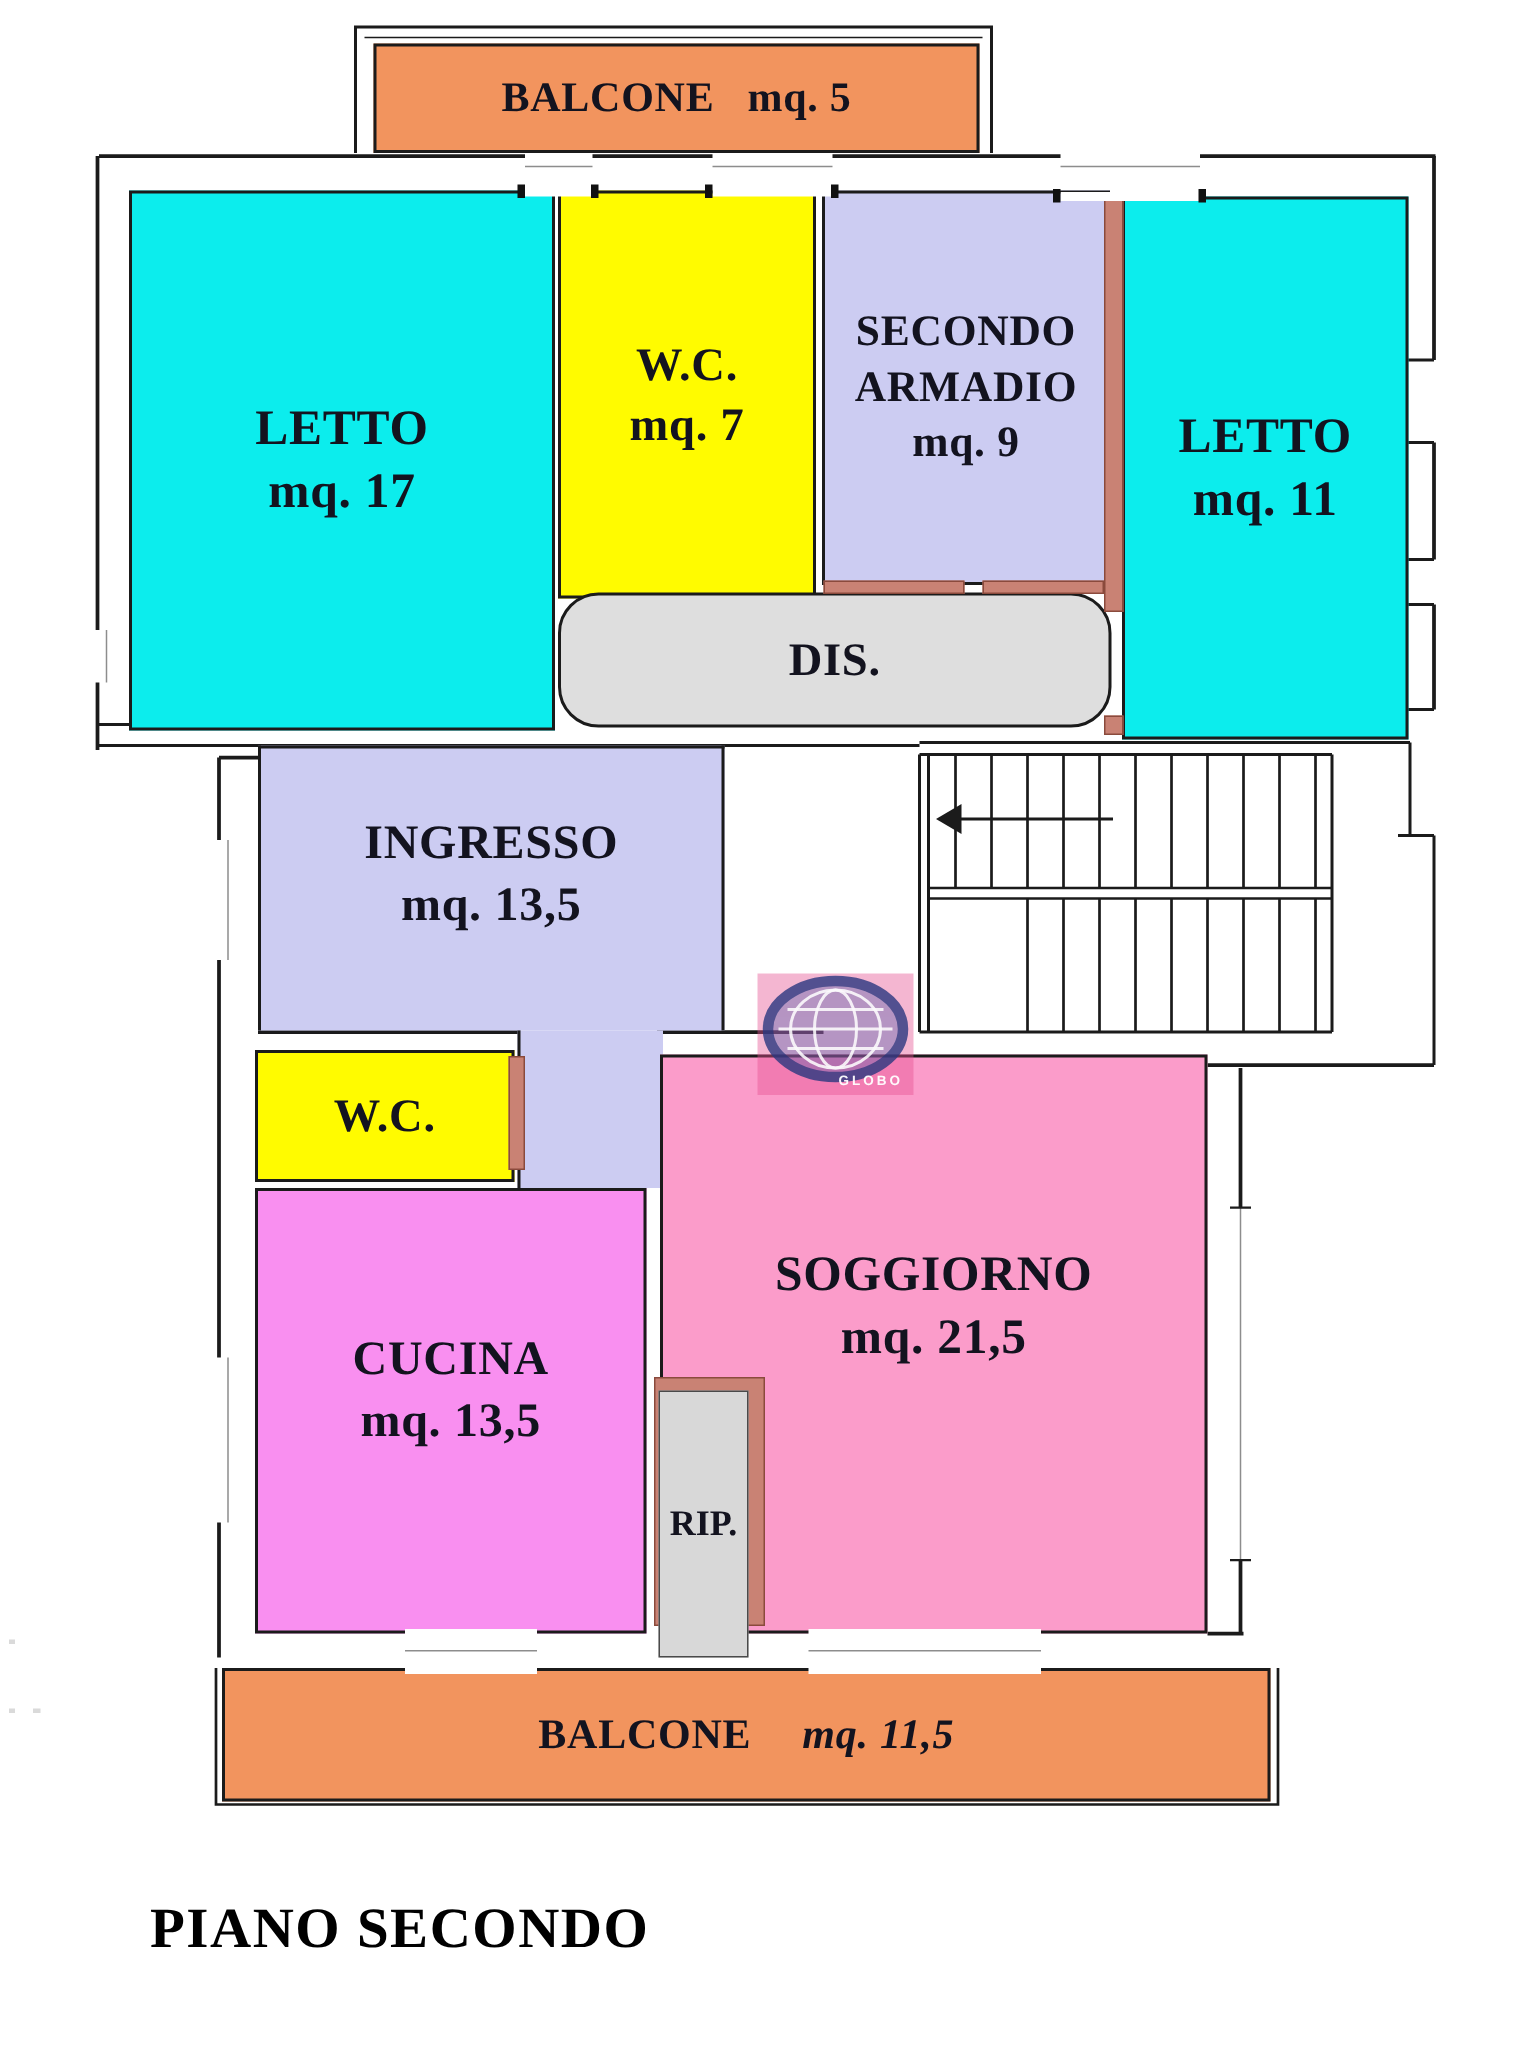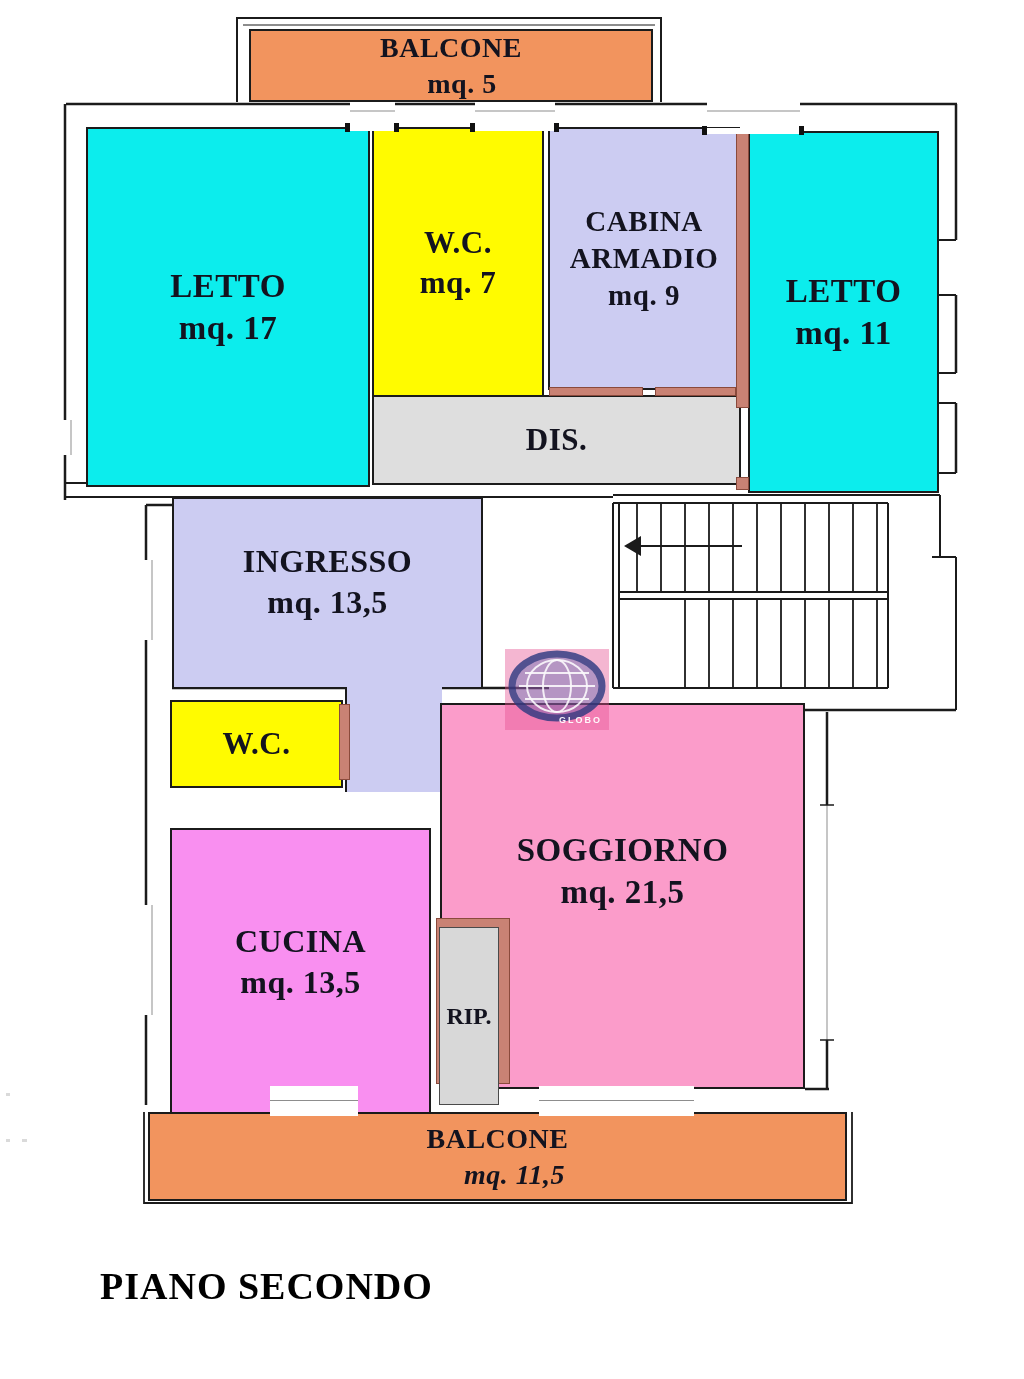--- a/index.html
+++ b/index.html
@@ -8,21 +8,21 @@
     font-family:"Liberation Serif",serif;
   }
   #walls{position:absolute;left:0;top:0;z-index:1;}
   .room{
     position:absolute;z-index:2;display:flex;flex-direction:column;
     align-items:center;justify-content:center;text-align:center;
     border:2px solid #1b1b1b;font-weight:bold;color:#13131f;
     letter-spacing:0.5px;line-height:1.28;
   }
   .room .nm, .room .ar{white-space:nowrap;}
-  .inline-label{flex-direction:column;}
+  .inline-label{flex-direction:row;}
   .inline-label .ar{margin-left:22px;}
   .fs-balcone{font-size:28px;}
   .fs-letto{font-size:33px;}
   .fs-wc{font-size:31px;}
   .fs-cabina{font-size:29px;}
   .fs-dis{font-size:31px;}
   .fs-ingresso{font-size:32px;}
   .fs-cucina{font-size:32px;}
   .fs-soggiorno{font-size:33px;text-align:center;}
   .fs-rip{font-size:24px;}
@@ -98,46 +98,46 @@
     <span class="nm">LETTO</span>
     <span class="ar">mq. 17</span>
   </div>
 
   <div class="room fs-wc" style="left: 372px; top: 127px; width: 168px; height: 268px; background-color: rgb(255, 251, 0);">
     <span class="nm">W.C.</span>
     <span class="ar">mq. 7</span>
   </div>
 
   <div class="room fs-cabina" style="left: 548px; top: 127px; width: 188px; height: 259px; background-color: rgb(204, 204, 242);">
-    <span class="nm">CABINA</span>
+    <span class="nm">SECONDO</span>
     <span class="nm">ARMADIO</span>
     <span class="ar">mq. 9</span>
   </div>
 
   <div class="room fs-letto" style="left: 748px; top: 131px; width: 187px; height: 358px; background-color: rgb(12, 237, 237);">
     <span class="nm">LETTO</span>
     <span class="ar">mq. 11</span>
   </div>
 
-  <div class="room fs-dis" style="left: 372px; top: 395px; width: 365px; height: 86px; background-color: rgb(222, 222, 222);">
+  <div class="room fs-dis" style="left: 372px; top: 395px; width: 365px; height: 86px; background-color: rgb(222, 222, 222); border-radius: 27px;">
     <span class="nm">DIS.</span>
   </div>
 
   <div class="room fs-ingresso" style="left: 172px; top: 497px; width: 311px; height: 190px; border-bottom: none; padding-bottom: 22px; box-sizing: border-box; background-color: rgb(204, 204, 242);">
     <span class="nm">INGRESSO</span>
     <span class="ar">mq. 13,5</span>
   </div>
 
   <div class="room" style="left: 345px; top: 687px; width: 95px; height: 105px; border-top: none; border-right: none; border-bottom: none; border-image: initial; border-left: 2px solid rgb(27, 27, 27); background-color: rgb(204, 204, 242);"></div>
 
   <div class="room fs-wc" style="left: 170px; top: 700px; width: 169px; height: 84px; background-color: rgb(255, 251, 0);">
     <span class="nm">W.C.</span>
   </div>
 
-  <div class="room fs-cucina" style="left: 170px; top: 792px; width: 261px; height: 297px; padding-bottom: 30px; box-sizing: border-box; background-color: rgb(249, 143, 240); margin-top: 36px;">
+  <div class="room fs-cucina" style="left: 170px; top: 792px; width: 261px; height: 297px; padding-bottom: 30px; box-sizing: border-box; background-color: rgb(249, 143, 240);">
     <span class="nm">CUCINA</span>
     <span class="ar">mq. 13,5</span>
   </div>
 
   <div class="room fs-soggiorno" style="left: 440px; top: 703px; width: 365px; height: 386px; padding-bottom: 50px; box-sizing: border-box; background-color: rgb(251, 156, 202);">
     <span class="nm">SOGGIORNO</span>
     <span class="ar">mq. 21,5</span>
   </div>
 
   <div id="rip-wrap" class="wallpiece" style="left:436px;top:918px;width:74px;height:166px;">

